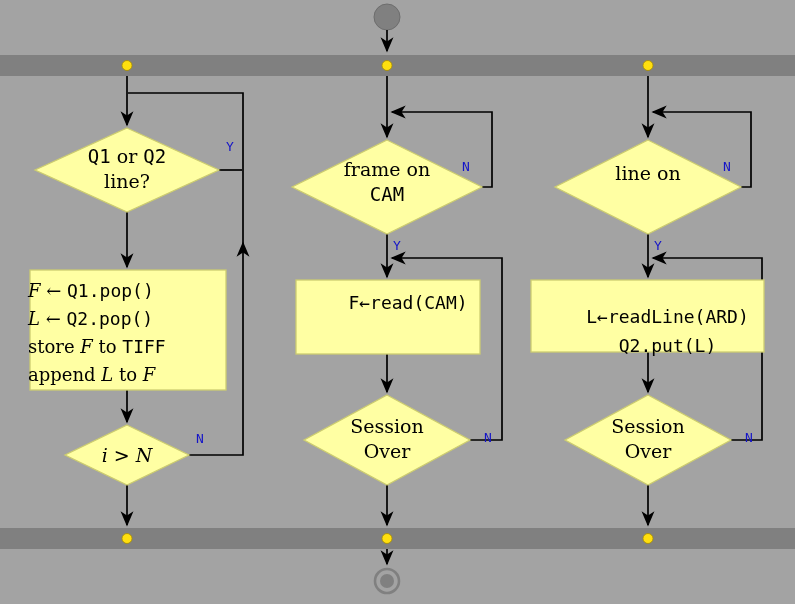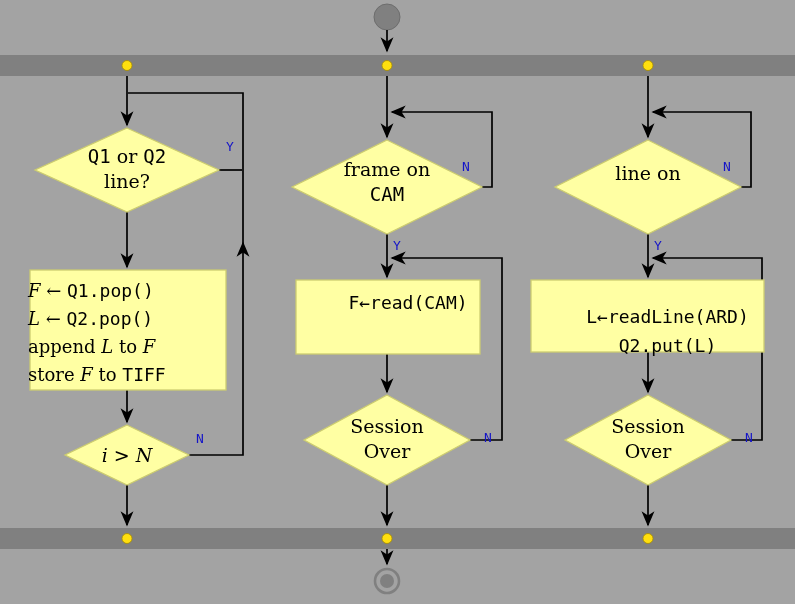--- a/index.html
+++ b/index.html
@@ -86,22 +86,22 @@
 
   <div class="t nodetext ctr" style="left:35px;top:144px;width:184px;">
     <div><span class="mono">Q1</span><span class="serif"> or </span><span class="mono">Q2</span></div>
     <div class="serif">line?</div>
   </div>
   <div class="t yn" style="left:226px;top:139px;">Y</div>
 
   <div class="t" style="left:28px;top:277px;font-size:18px;line-height:28px;">
     <div><span class="serif it">F</span><span class="serif"> ← </span><span class="mono">Q1.pop()</span></div>
     <div><span class="serif it">L</span><span class="serif"> ← </span><span class="mono">Q2.pop()</span></div>
+    <div><span class="serif">store </span><span class="serif it">F</span><span class="serif"> to </span><span class="mono">TIFF</span></div>
     <div><span class="serif">append </span><span class="serif it">L</span><span class="serif"> to </span><span class="serif it">F</span></div>
-    <div><span class="serif">store </span><span class="serif it">F</span><span class="serif"> to </span><span class="mono">TIFF</span></div>
   </div>
 
   <div class="t nodetext ctr" style="left:65px;top:443px;width:124px;">
     <span class="serif it">i</span><span class="serif"> &gt; </span><span class="serif it">N</span>
   </div>
   <div class="t yn" style="left:196px;top:431px;">N</div>
 
   <div class="t nodetext ctr serif" style="left:292px;top:157px;width:190px;">
     <div>frame on</div>
     <div class="mono">CAM</div>

